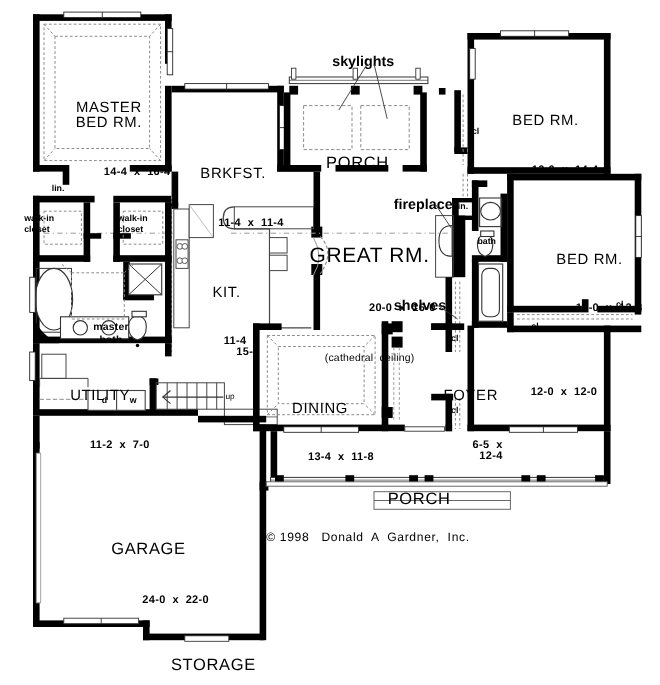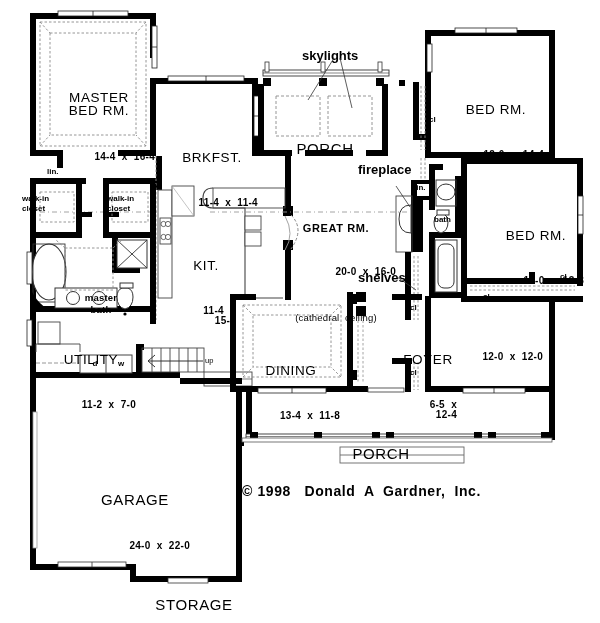--- a/index.html
+++ b/index.html
@@ -69,22 +69,22 @@
   .note {
     position: absolute;
     font-size: 13px;
     font-weight: 700;
     color: #000;
     white-space: pre;
     font-family: "Liberation Sans", sans-serif;
   }
   .copyright {
     position: absolute;
-    font-size: 14px;
-    font-weight: 700;
+    font-size: 11px;
+    font-weight: 400;
     color: #000;
     white-space: pre;
     letter-spacing: 0.6px;
     font-family: "Liberation Sans", sans-serif;
   }
   .appl {
     position: absolute;
     font-size: 8px;
     font-weight: 700;
     color: #000;
@@ -470,21 +470,21 @@
       <span class="rm-name">BED RM.</span>
       <span class="rm-dim">12-0  x  14-4</span>
     </div>
 
     <div class="rm-label" style="left:488px; top:196px; width:96px;">
       <span class="rm-name">BED RM.</span>
       <span class="rm-dim">12-0  x  13-8</span>
     </div>
 
     <div class="rm-label" style="left:276px; top:190px; width:120px;">
-      <span class="rm-name" style="font-size:11px;font-weight:bold;">GREAT RM.</span>
+      <span class="rm-name" style="font-size:19px;">GREAT RM.</span>
       <span class="rm-dim">20-0  x  16-0</span>
       <span class="rm-sub">(cathedral  ceiling)</span>
     </div>
 
     <div class="rm-label" style="left:176px; top:226px; width:60px;">
       <span class="rm-name">KIT.</span>
       <span class="rm-dim">11-4  x
 15-6</span>
     </div>
 
@@ -543,21 +543,21 @@
     <div class="tiny sm" style="left:205px; top:356px;">up</div>
   </div>
 
   <div>
     <div class="appl" style="left:84px; top:359px; width:22px;">d</div>
     <div class="appl" style="left:110px; top:359px; width:22px;">w</div>
   </div>
 
   <div>
     <div class="note" style="left:302px; top:48px;">skylights</div>
-    <div class="note" style="left:358px; top:162px;">fireplace</div>
+    <div class="note" style="left:358px; top:178px;">fireplace</div>
     <div class="note" style="left:358px; top:270px;">shelves</div>
   </div>
 
   <svg style="position:absolute;left:0;top:0;width:600px;height:623px;pointer-events:none;" viewBox="0 0 600 623">
     <g stroke="#333" stroke-width="0.8" fill="none">
       <line x1="334" y1="58" x2="308" y2="100"></line>
       <line x1="340" y1="58" x2="352" y2="108"></line>
       <line x1="396" y1="186" x2="410" y2="207"></line>
       <line x1="397" y1="277" x2="416" y2="290"></line>
     </g>

